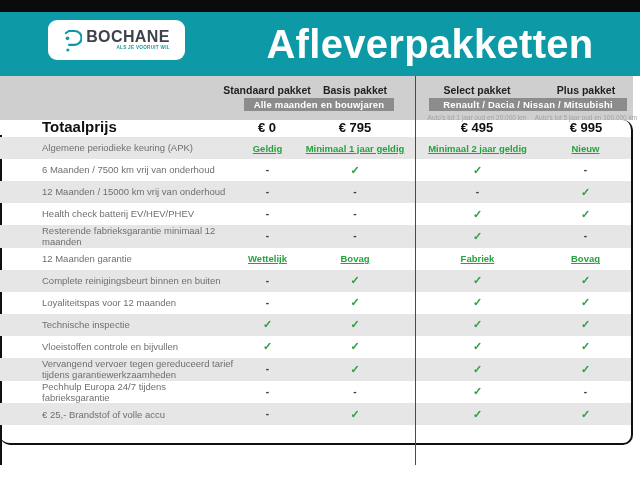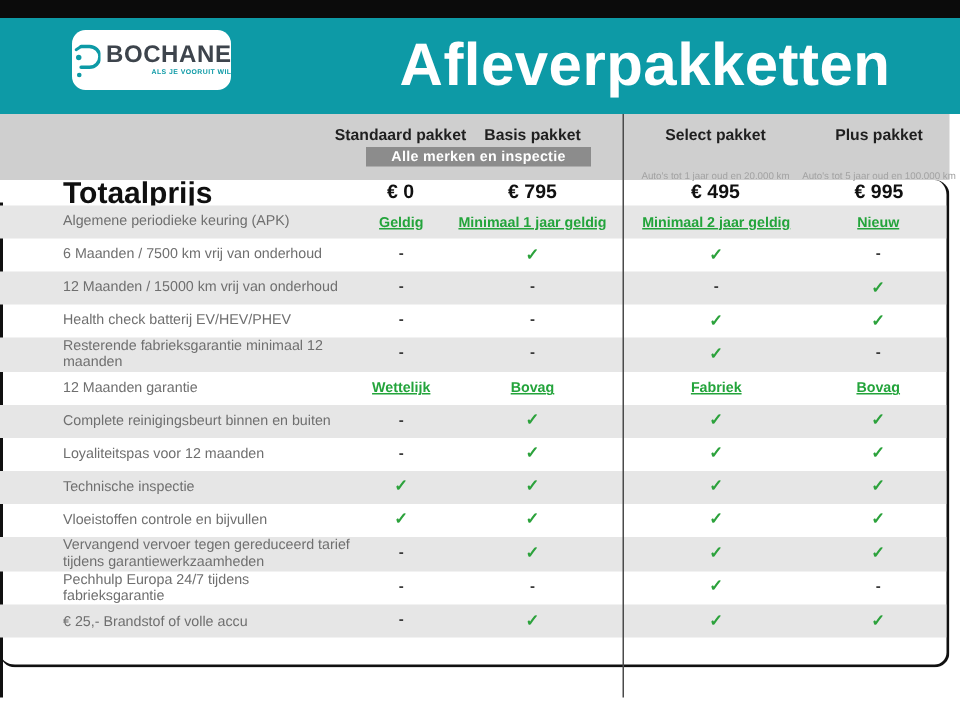--- a/index.html
+++ b/index.html
@@ -1,32 +1,32 @@
 <!DOCTYPE html>
 <html><head>
 <meta charset="utf-8">
 <style>
   html,body{margin:0;padding:0;}
   body{width:640px;height:480px;background:#ffffff;font-family:"Liberation Sans",sans-serif;overflow:hidden;position:relative;}
   .topbar{height:12px;background:#0b0b0b;}
   .band{height:64px;background:#0d9aa6;position:relative;}
-  .logo{position:absolute;left:48px;top:8px;width:106px;height:40px;background:#ffffff;border-radius:9px;display:flex;align-items:center;justify-content:center;gap:4px;box-sizing:border-box;}
+  .logo{position:absolute;left:48px;top:8px;width:137px;height:40px;background:#ffffff;border-radius:9px;display:flex;align-items:center;justify-content:center;gap:4px;box-sizing:border-box;}
   .logo svg{width:19px;height:27px;flex:0 0 auto;}
   .logo-text{display:flex;flex-direction:column;line-height:1;}
   .brand-name{font-size:16px;font-weight:bold;color:#3d444c;letter-spacing:.4px;}
   .tagline{font-size:4.6px;color:#0d9aa6;font-weight:bold;text-align:right;margin-top:1.5px;letter-spacing:.3px;}
   .title{position:absolute;left:430px;top:50%;transform:translate(-50%,-50%);margin:0;color:#ffffff;font-size:40px;font-weight:bold;letter-spacing:.3px;white-space:nowrap;}
   .content{position:relative;width:633px;}
   .gray-header{position:relative;height:44px;background:#cfcfcf;}
   .pkg{position:absolute;top:8px;transform:translateX(-50%);font-size:10.5px;font-weight:bold;color:#1f1f1f;white-space:nowrap;}
   .badge{position:absolute;top:22px;height:13px;background:#8c8c8c;color:#ffffff;font-weight:bold;font-size:9.5px;display:flex;align-items:center;justify-content:center;letter-spacing:.2px;}
   .badge-left{left:244px;width:150px;}
   .badge-right{left:429px;width:198px;}
   .note{position:absolute;top:38px;transform:translateX(-50%);font-size:6.5px;color:#a2a2a2;white-space:nowrap;}
-  .totaal{position:absolute;left:42px;top:42px;font-size:20px;font-weight:bold;color:#101010;}
+  .totaal{position:absolute;left:42px;top:42px;font-size:15px;font-weight:bold;color:#101010;}
   .price{position:absolute;top:44px;transform:translateX(-50%);font-size:13px;font-weight:bold;color:#101010;white-space:nowrap;}
   .c1{left:267px;} .c2{left:355px;text-align:right;} .c3{left:477px;} .c4{left:586px;}
   .table-wrap{position:relative;height:325px;border-right:2px solid #101010;border-bottom:2px solid #101010;box-sizing:border-box;overflow:hidden;border-radius:10px;}
   .gap{height:17px;}
   .row{position:relative;z-index:1;display:grid;grid-template-columns:240px 55px 120px 125px 91px;min-height:22px;align-items:center;}
   .row.gray{background:#e6e6e6;}
   .cell.label{padding-left:42px;padding-right:6px;font-size:9.5px;color:#6f6f6f;line-height:1.2;box-sizing:border-box;}
   .cell.val{text-align:center;}
   .val.green{color:#23a43b;font-weight:bold;font-size:9.5px;white-space:nowrap;text-decoration:underline;}
   .val.check{color:#2ca23c;font-weight:bold;font-size:11px;line-height:1;}
@@ -54,21 +54,22 @@
   </div>
   <h1 class="title">Afleverpakketten</h1>
 </div>
 
 <div class="content">
   <div class="gray-header">
     <div class="pkg c1">Standaard pakket</div>
     <div class="pkg c2">Basis pakket</div>
     <div class="pkg c3">Select pakket</div>
     <div class="pkg c4">Plus pakket</div>
-    <div class="badge badge-left">Alle merken en inspectie</div>
+    <div class="badge badge-left">Alle maanden en bouwjaren</div>
+    <div class="badge badge-right">Renault / Dacia / Nissan / Mitsubishi</div>
     <div class="note c3">Auto's tot 1 jaar oud en 20.000 km</div>
     <div class="note c4">Auto's tot 5 jaar oud en 100.000 km</div>
     <div class="totaal">Totaalprijs</div>
     <div class="price c1">€ 0</div>
     <div class="price c2">€ 795</div>
     <div class="price c3">€ 495</div>
     <div class="price c4">€ 995</div>
   </div>
 
   <div class="table-wrap">

